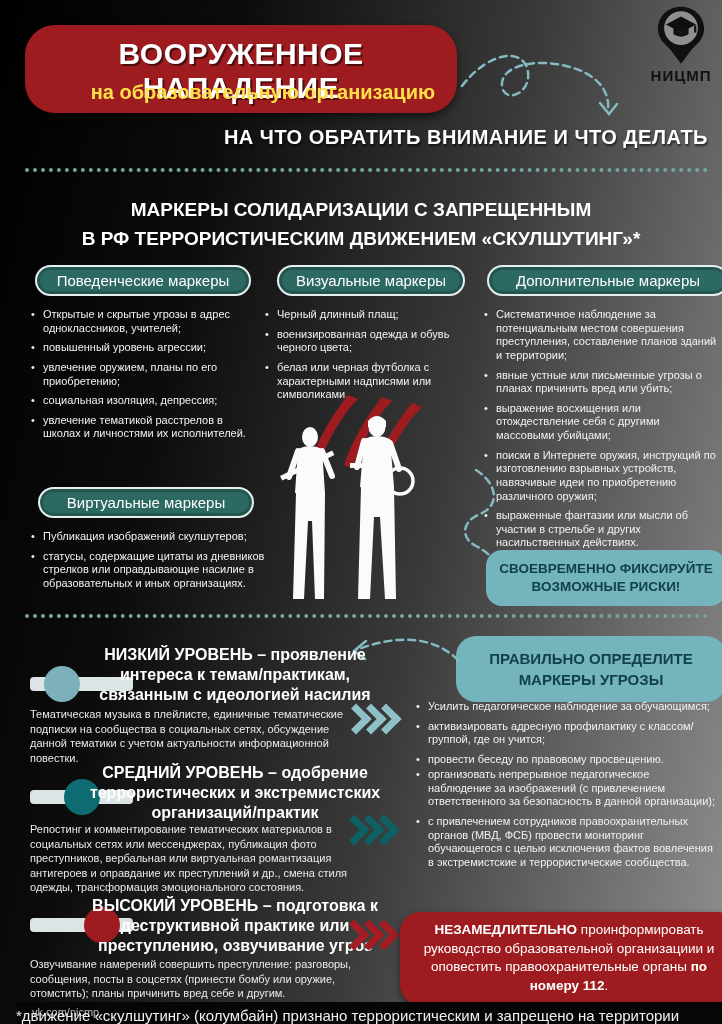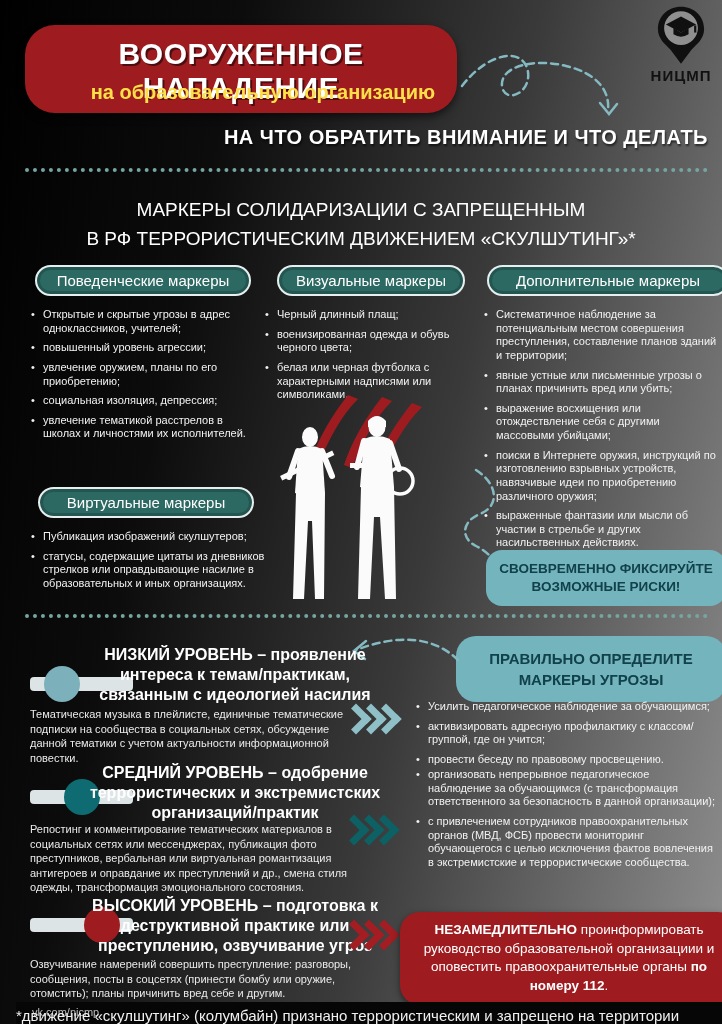--- a/index.html
+++ b/index.html
@@ -17,21 +17,21 @@
   .main-subtitle{position:absolute;right:22px;bottom:9px;color:#fde047;font-size:20px;font-weight:bold;}
   .logo{left:645px;top:5px;width:72px;text-align:center;}
   .logo-label{font-size:15px;font-weight:bold;color:#111;letter-spacing:1px;margin-top:-2px;}
   .tagline{left:200px;top:126px;width:508px;text-align:right;color:#fff;font-size:20px;
     font-weight:bold;letter-spacing:.5px;text-shadow:1px 2px 2px rgba(0,0,0,.6);}
   .dotline{height:0;border-top:4px dotted #76a5a1;}
   .dots1{left:25px;right:14px;top:168px;}
   .dots2{left:25px;right:14px;top:614px;}
   
   .m-title{left:55px;right:55px;top:196px;text-align:center;color:#fff;font-size:19px;
-    font-weight:normal;line-height:1.5;}
+    font-weight:bold;line-height:1.5;}
   .pill{background:#2d6963;border:2px solid #e6efee;border-radius:22px;color:#fff;text-align:center;
     padding:5px 6px;font-size:15px;box-shadow:inset 0 0 0 3px rgba(0,0,0,.18);}
   .bullets{list-style:none;margin:0;padding:0;}
   .bullets li{position:relative;padding-left:13px;margin-bottom:6px;font-size:11px;
     line-height:1.24;color:#f2f2f2;}
   .bullets li::before{content:"\2022";position:absolute;left:1px;top:0;}
   .teal-box{background:#74b4bd;color:#11414b;font-weight:bold;text-align:center;
     border-radius:16px;}
   .fix-box{left:486px;top:550px;width:224px;padding:10px 8px;font-size:13.5px;line-height:1.35;}
   
@@ -206,21 +206,21 @@
     <span>СРЕДНИЙ УРОВЕНЬ</span>
     <span>– одобрение террористических и экстремистских организаций/практик</span>
   </div>
   <div class="abs lvl-desc" style="left:30px;top:822px;width:345px;">Репостинг и комментирование тематических материалов в социальных сетях или мессенджерах, публикация фото преступников, вербальная или виртуальная романтизация антигероев и оправдание их преступлений и др., смена стиля одежды, трансформация эмоционального состояния.</div>
   <div class="chevrons med-ch" style="left:343px;top:815px;">
     <span class="chev"></span>
     <span class="chev"></span>
     <span class="chev"></span>
   </div>
   <ul class="abs bullets" style="left:415px;top:768px;width:300px;">
-    <li>организовать непрерывное педагогическое наблюдение за обучающимся (с трансформация ответственного за безопасность в данной организации);</li>
+    <li>организовать непрерывное педагогическое наблюдение за изображений (с привлечением ответственного за безопасность в данной организации);</li>
     <li>с привлечением сотрудников правоохранительных органов (МВД, ФСБ) провести мониторинг обучающегося с целью исключения фактов вовлечения в экстремистские и террористические сообщества.</li>
   </ul>
 
   <div class="abs slider" style="left:30px;top:907px;">
     <div class="bar"></div>
     <div class="knob" style="left:54px;background:#9e1c20;"></div>
   </div>
   <div class="abs lvl-heading" style="left:80px;top:896px;width:310px;">
     <span>ВЫСОКИЙ УРОВЕНЬ</span>
     <span>– подготовка к деструктивной практике или преступлению, озвучивание угроз</span>

